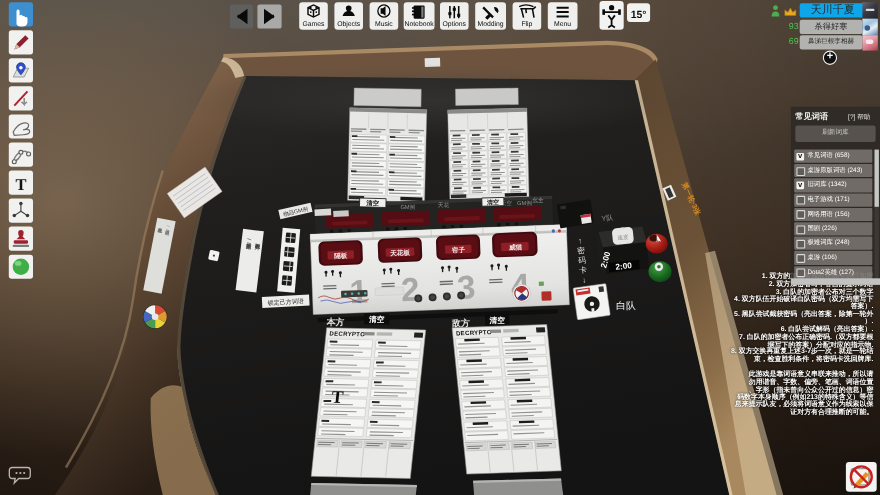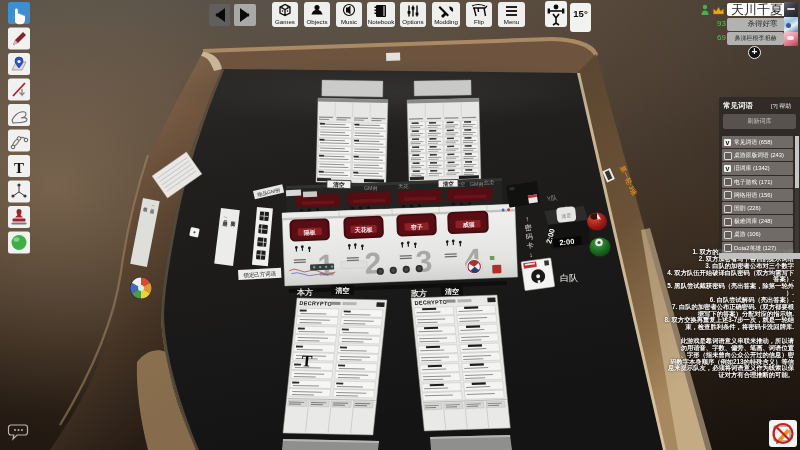--- a/index.html
+++ b/index.html
@@ -974,42 +974,42 @@
 
   <div class="abs" style="left:545px;top:1px;width:22px;height:26px;background:#f2f2f0;border-radius:3px;"></div>
   <svg class="abs" style="left:545px;top:1px" width="22" height="26">
     <circle cx="11" cy="6" r="2.4" fill="#0a0a0a"></circle>
     <line x1="4" y1="10" x2="18" y2="10" stroke="#0a0a0a" stroke-width="1.6"></line>
     <rect x="2.6" y="7.5" width="2.4" height="5" fill="#0a0a0a"></rect>
         <rect x="17" y="7.5" width="2.4" height="5" fill="#0a0a0a"></rect>
     <path d="M8,13 l3,4 l3,-4 M11,17 l0,5 M8,24 l3,-2 l3,2" stroke="#0a0a0a" stroke-width="1.6" fill="none"></path>
   </svg>
 
-  <div class="abs" style="left:570px;top:3px;width:21px;height:29px;background:#f2f2f0;border-radius:3px;color:#0a0a0a;font-size:9.5px;font-weight:bold;text-align:center;line-height:22px;">15°</div>
+  <div class="abs" style="left:570px;top:3px;width:21px;height:17px;background:#f2f2f0;border-radius:3px;color:#0a0a0a;font-size:9.5px;font-weight:bold;text-align:center;line-height:22px;">15°</div>
 </div>
 
 <div class="abs" style="left:690px;top:0;width:110px;height:60px;">
 
   <svg class="abs" style="left:9px;top:4px" width="12" height="12">
         <circle cx="6" cy="3" r="2.2" fill="#4cae50"></circle>
         <path d="M2.5,11 q0,-4.5 3.5,-4.5 q3.5,0 3.5,4.5 z" fill="#4cae50"></path>
       </svg>
 
   <svg class="abs" style="left:22px;top:6px" width="13" height="10">
         <path d="M1.5,8 l0,-5 l2.8,2.2 l2.2,-4 l2.2,4 l2.8,-2.2 l0,5 z" fill="#e8a820" stroke="#b07810" stroke-width="0.5"></path>
       </svg>
 
-  <div class="abs" style="left:37px;top:3px;width:60px;height:13px;background:#ffffff;border-radius:2px;color:#2a2a28;font-size:13px;text-align:center;line-height:13px;">天川千夏</div>
+  <div class="abs" style="left:37px;top:3px;width:60px;height:13px;background:#0ea5e9;border-radius:2px;color:#2a2a28;font-size:10px;text-align:center;line-height:13px;">天川千夏</div>
 
   <div class="abs" style="left:94px;top:2px;width:14px;height:15px;background:linear-gradient(140deg,#6a6a72 0%,#3a3a42 45%,#23232a 100%);"></div>
   <div class="abs" style="left:97px;top:8px;width:8px;height:2px;background:#d8d8e0;border-radius:1px;"></div>
 
   <div class="abs" style="left:22px;top:19px;width:14px;height:9px;color:#46c84a;font-size:8px;font-weight:normal;text-align:right;">93</div>
 
-  <div class="abs" style="left:37px;top:18px;width:71px;height:12.5px;background:#b2b2b0;border-radius:2px;color:#2a2a28;font-size:7.5px;text-align:center;line-height:12.5px;">杀得好寒</div>
+  <div class="abs" style="left:37px;top:18px;width:57px;height:12.5px;background:#b2b2b0;border-radius:2px;color:#2a2a28;font-size:7.5px;text-align:center;line-height:12.5px;">杀得好寒</div>
 
   <div class="abs" style="left:94px;top:17px;width:14px;height:14.5px;background:linear-gradient(150deg,#cfe4f2 0%,#9ec4e2 35%,#e8eef5 60%,#5a80b0 100%);"></div>
   <div class="abs" style="left:96px;top:23px;width:5px;height:5px;background:#3a5a88;border-radius:50%;"></div>
 
   <div class="abs" style="left:22px;top:33px;width:14px;height:9px;color:#46c84a;font-size:8px;font-weight:normal;text-align:right;">69</div>
 
   <div class="abs" style="left:37px;top:32px;width:57px;height:12.5px;background:#b2b2b0;border-radius:2px;color:#2a2a28;font-size:6px;text-align:center;line-height:12.5px;">鼻涕巨根李相赫</div>
 
   <div class="abs" style="left:94px;top:31.5px;width:14px;height:14.5px;background:linear-gradient(150deg,#f2c9cf 0%,#e89aa8 40%,#c86a78 75%,#a83a48 100%);"></div>
   <div class="abs" style="left:97px;top:36px;width:7px;height:4px;background:#f6e8ea;border-radius:2px;"></div>

